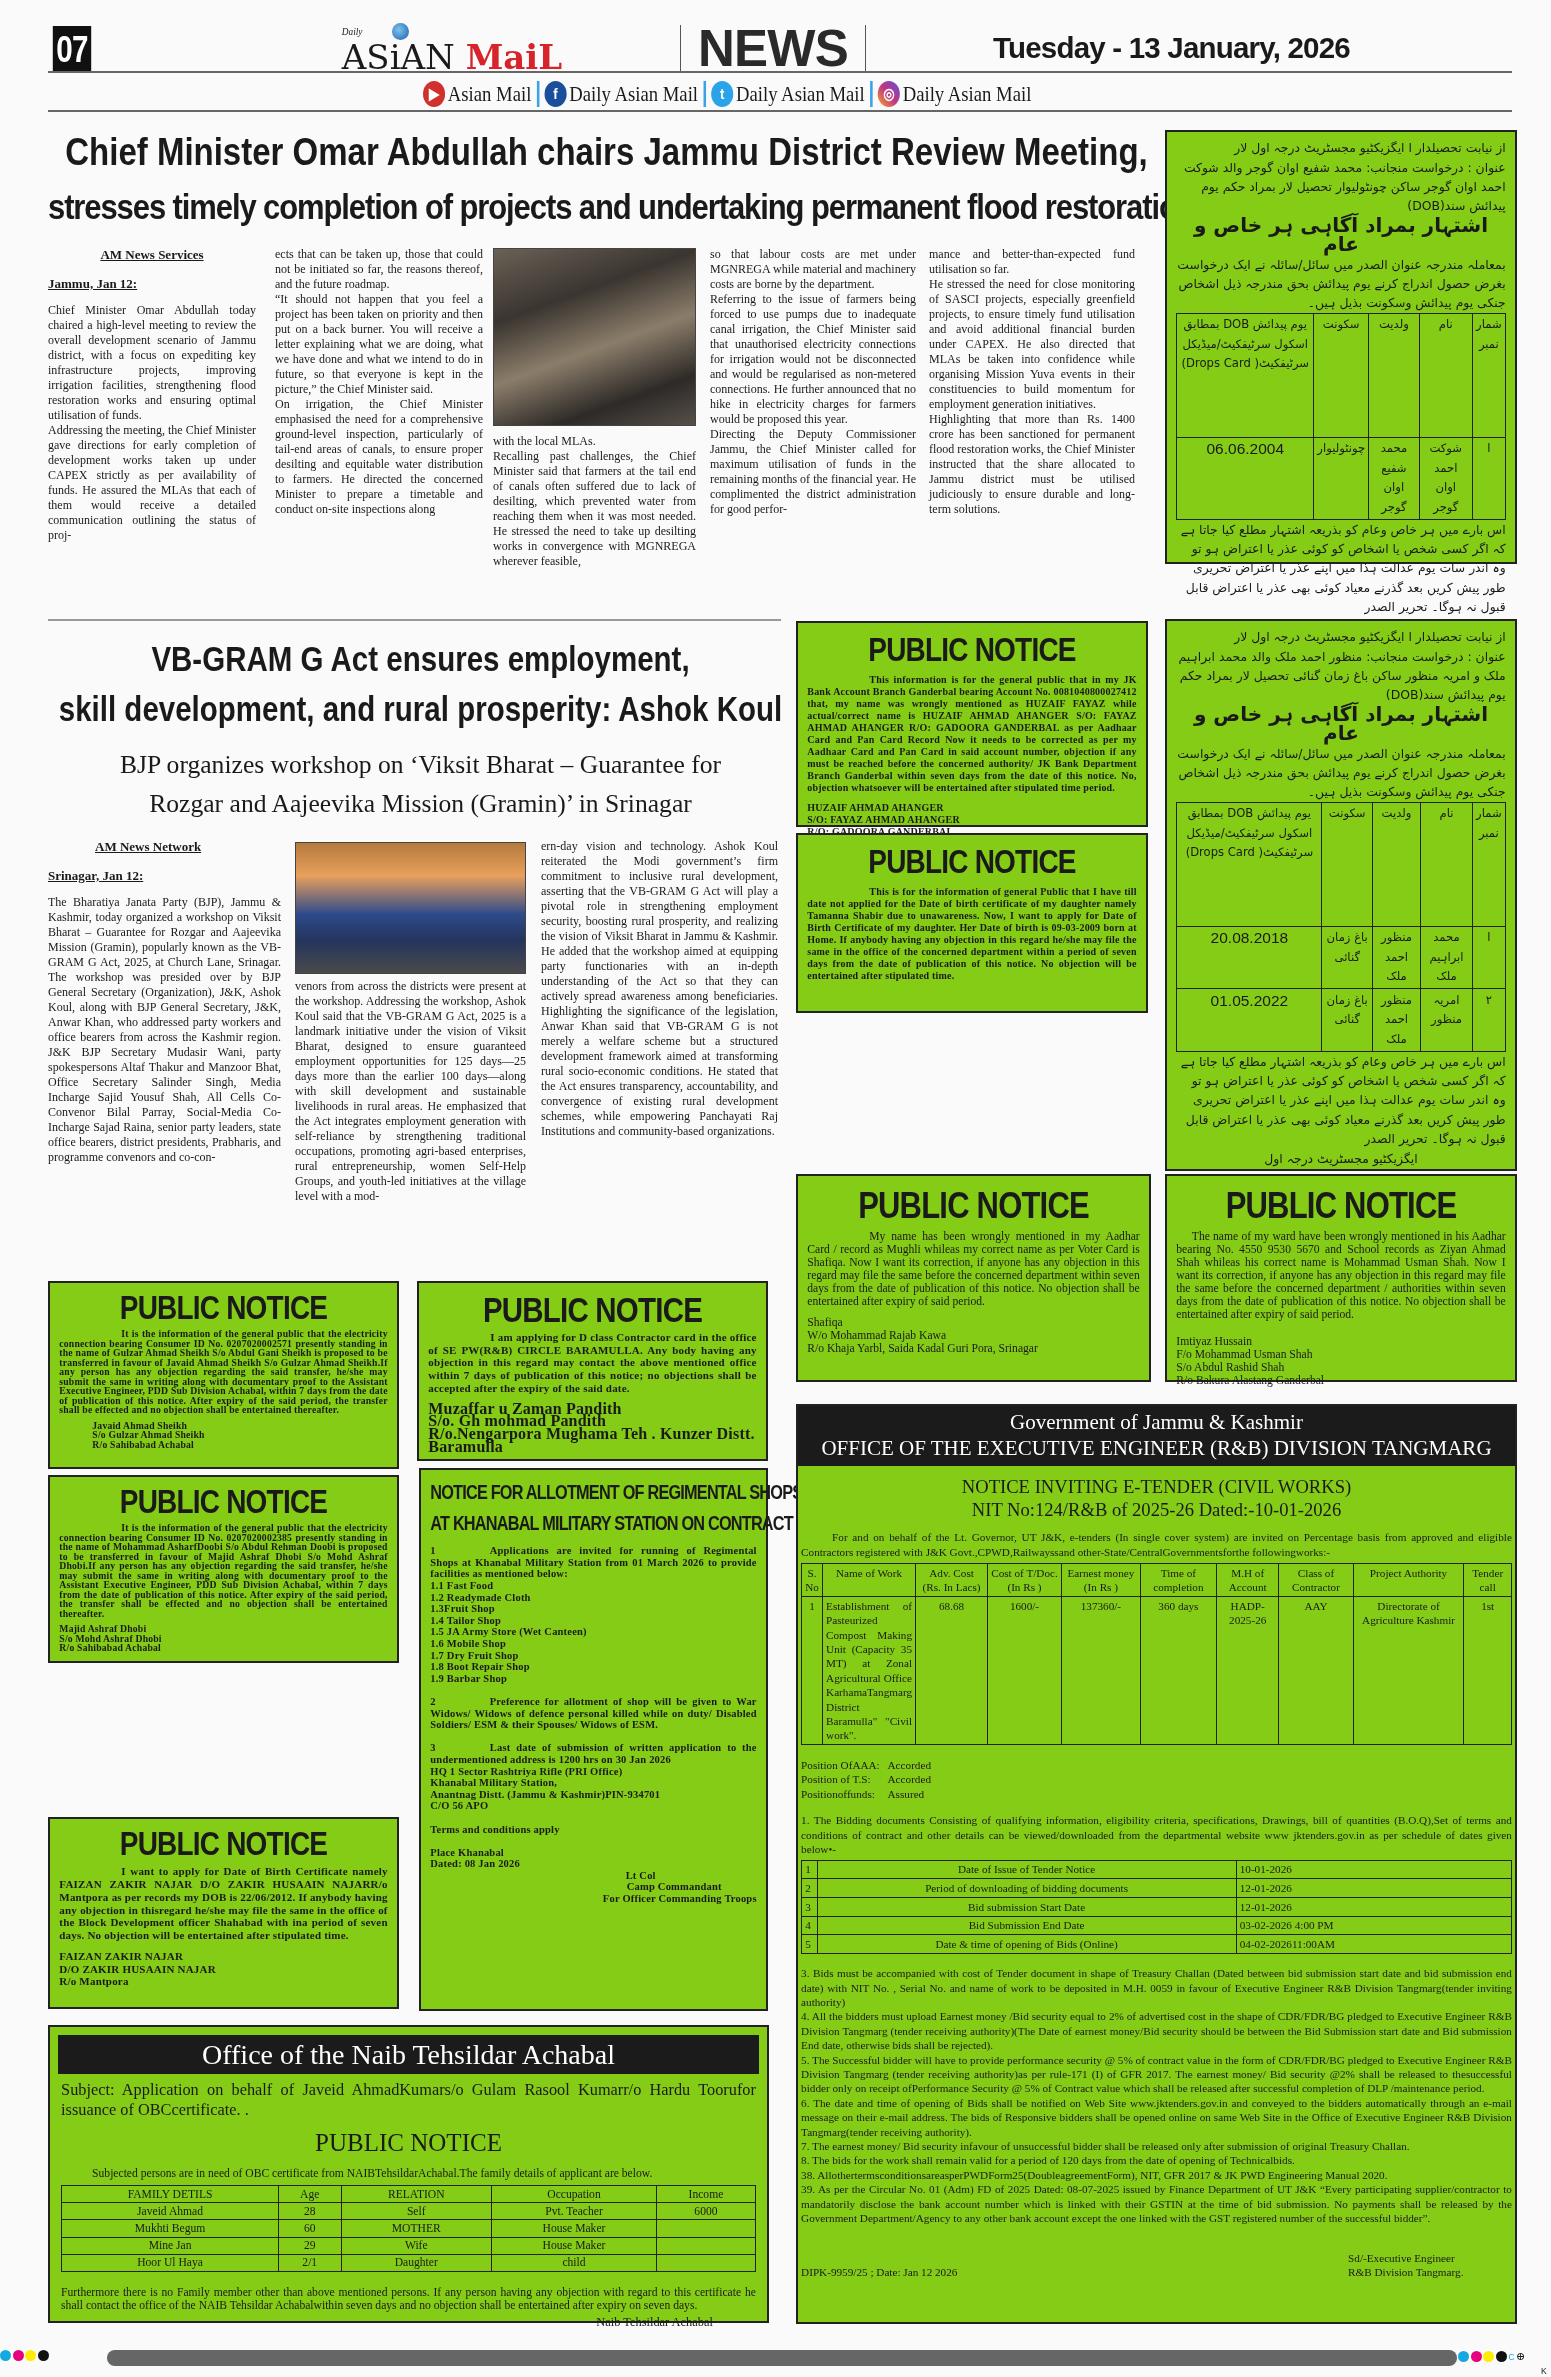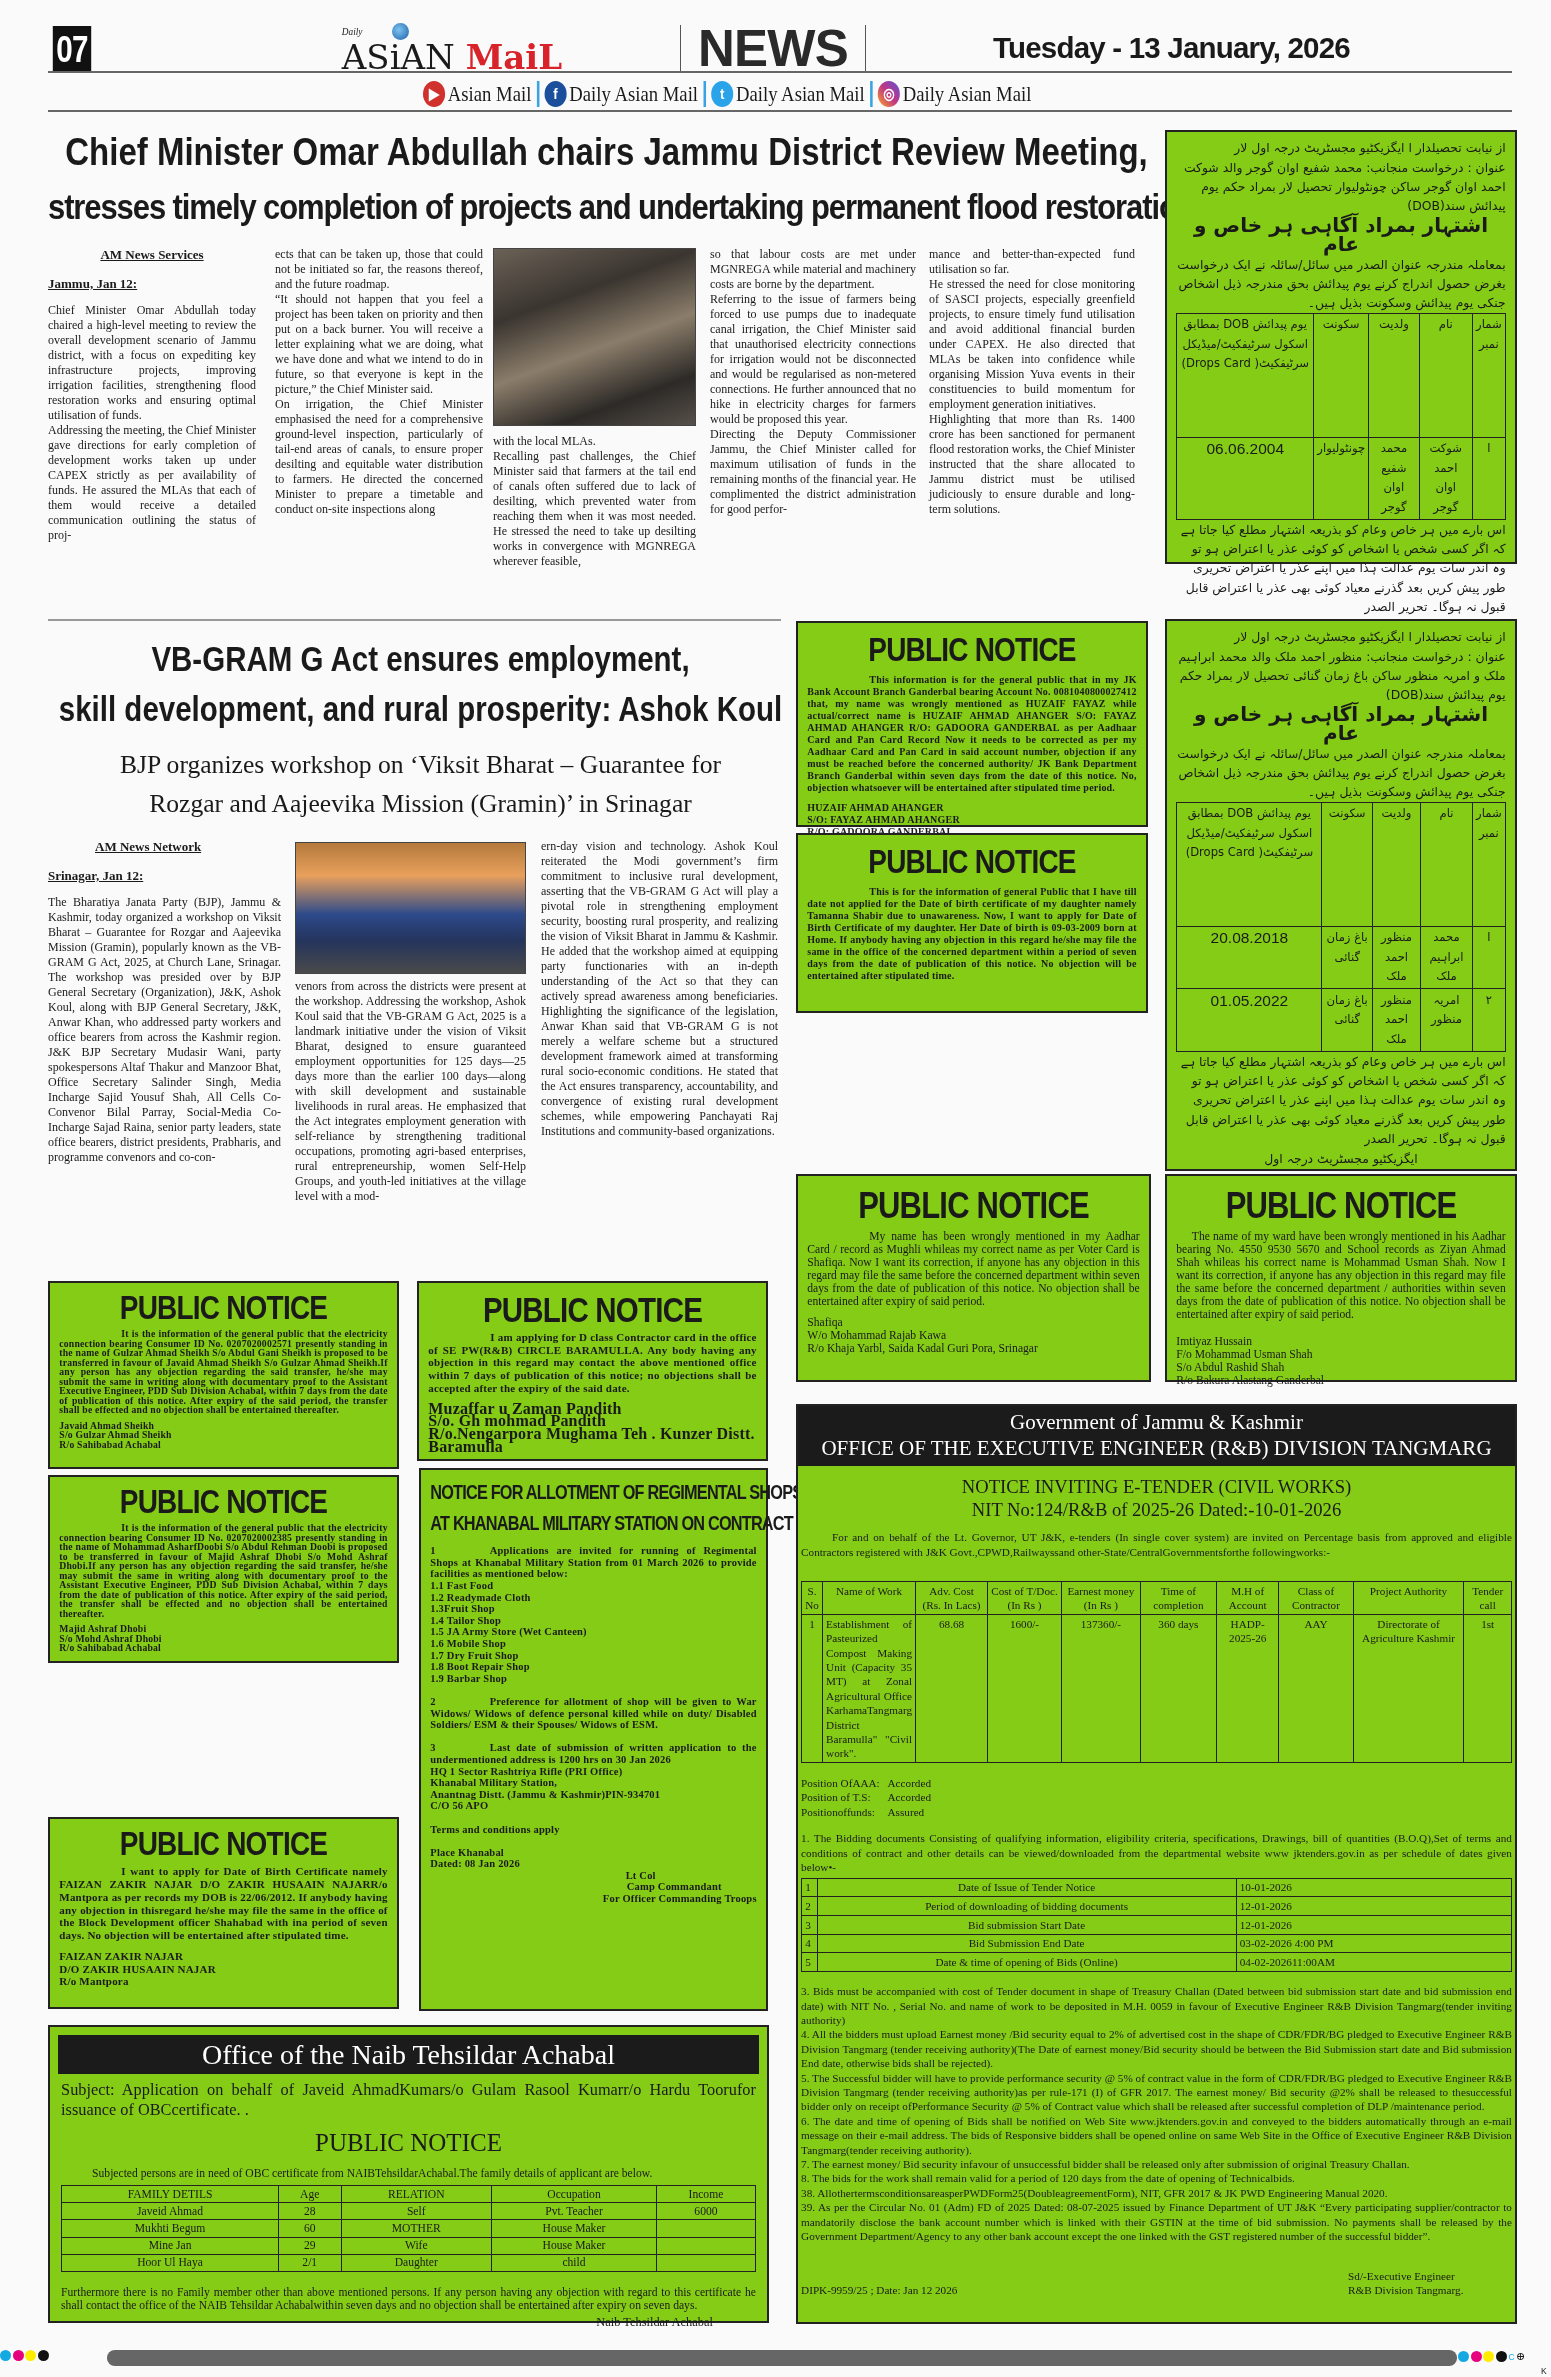--- a/index.html
+++ b/index.html
@@ -241,21 +241,21 @@
     <div>Imtiyaz Hussain</div>
     <div>F/o Mohammad Usman Shah</div>
     <div>S/o Abdul Rashid Shah</div>
     <div>R/o Bakura Alastang Ganderbal</div>
   </div>
 </div>
 
 <div class="abs box" style="left:48px; top:1281px; width:351px; height:188px;">
   <div class="pn-title" style="font-size:28px; margin:0 0 3.1px;">PUBLIC NOTICE</div>
   <p class="bold-serif just indent" style="font-size:9.7px; line-height:9.5px;">It is the information of the general public that the electricity connection bearing Consumer ID No. 0207020002571 presently standing in the name of Gulzar Ahmad Sheikh S/o Abdul Gani Sheikh is proposed to be transferred in favour of Javaid Ahmad Sheikh S/o Gulzar Ahmad Sheikh.If any person has any objection regarding the said transfer, he/she may submit the same in writing along with documentary proof to the Assistant Executive Engineer, PDD Sub Division Achabal, within 7 days from the date of publication of this notice. After expiry of the said period, the transfer shall be effected and no objection shall be entertained thereafter.</p>
-  <div class="bold-serif sig" style="font-size:9.7px; line-height:9.5px; margin-top:6.2px;">
+  <div class="bold-serif sig" style="font-size:9.7px; line-height:9.5px; margin-top:6.2px;margin-left:33px;">
     <div>Javaid Ahmad Sheikh</div>
     <div>S/o Gulzar Ahmad Sheikh</div>
     <div>R/o Sahibabad Achabal</div>
   </div>
 </div>
 
 <div class="abs box" style="left:48px; top:1475px; width:351px; height:188px;">
   <div class="pn-title" style="font-size:28px; margin:0 0 3.1px;">PUBLIC NOTICE</div>
   <p class="bold-serif just indent" style="font-size:9.7px; line-height:9.5px;">It is the information of the general public that the electricity connection bearing Consumer ID No. 0207020002385 presently standing in the name of Mohammad AsharfDoobi S/o Abdul Rehman Doobi is proposed to be transferred in favour of Majid Ashraf Dhobi S/o Mohd Ashraf Dhobi.If any person has any objection regarding the said transfer, he/she may submit the same in writing along with documentary proof to the Assistant Executive Engineer, PDD Sub Division Achabal, within 7 days from the date of publication of this notice. After expiry of the said period, the transfer shall be effected and no objection shall be entertained thereafter.</p>
   <div class="bold-serif sig" style="font-size:9.7px; line-height:9.5px; margin-top:6.2px;">
@@ -374,21 +374,21 @@
 
 <div class="abs box tender-font" style="left:796px; top:1404px; width:721px; height:920px; padding:0;">
   <div class="dark-band" style="padding:3.1px 0 4.7px;">
     <div style="font-size:21px; line-height:26px;">Government of Jammu &amp; Kashmir</div>
     <div style="font-size:21px; line-height:26px; white-space:nowrap;">OFFICE OF THE EXECUTIVE ENGINEER (R&amp;B) DIVISION TANGMARG</div>
   </div>
   <div style="padding:6.2px 3.1px;">
     <div style="text-align:center; font-size:18.6px; line-height:23px; margin-top:3.1px;">NOTICE INVITING E-TENDER (CIVIL WORKS)</div>
     <div style="text-align:center; font-size:18.6px; line-height:23px;">NIT No:124/R&amp;B of 2025-26 Dated:-10-01-2026</div>
     <p class="just" style="text-indent:31px; margin-top:9.3px;">For and on behalf of the Lt. Governor, UT J&amp;K, e-tenders (In single cover system) are invited on Percentage basis from approved and eligible Contractors registered with J&amp;K Govt.,CPWD,Railwayssand other-State/CentralGovernmentsforthe followingworks:-</p>
-    <table class="grid" style="margin-top:22px; text-align:center;">
+    <table class="grid" style="margin-top:4px; text-align:center;">
       <tbody>
           <tr>
         <td style="width:15.5px">S. No</td>
         <td style="width:87px">Name of Work</td>
         <td>Adv. Cost (Rs. In Lacs)</td>
         <td>Cost of T/Doc. (In Rs )</td>
         <td>Earnest money (In Rs )</td>
         <td>Time of completion</td>
         <td>M.H of Account</td>
         <td>Class of Contractor</td>

